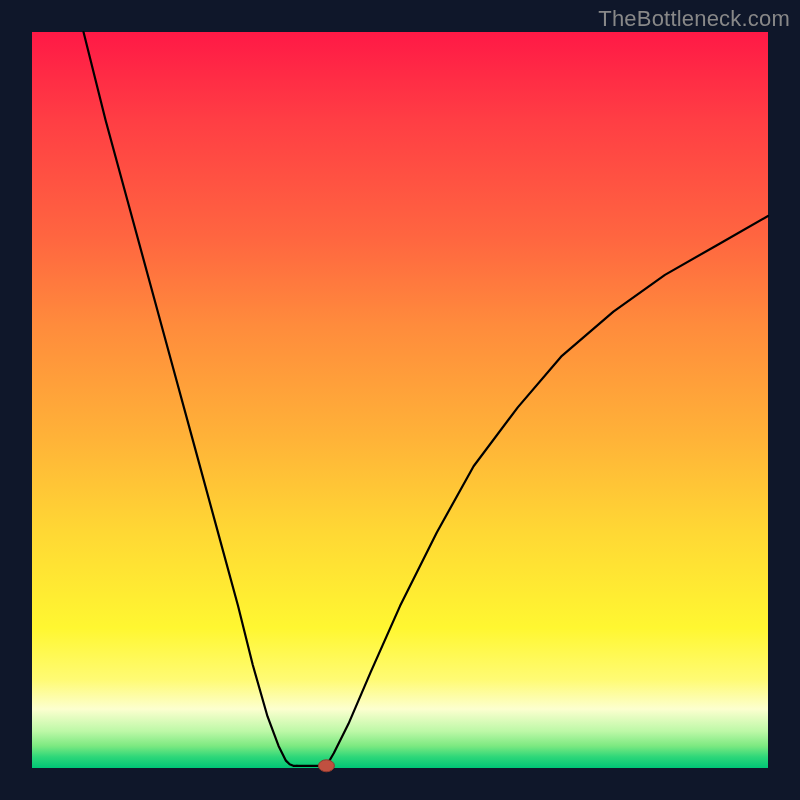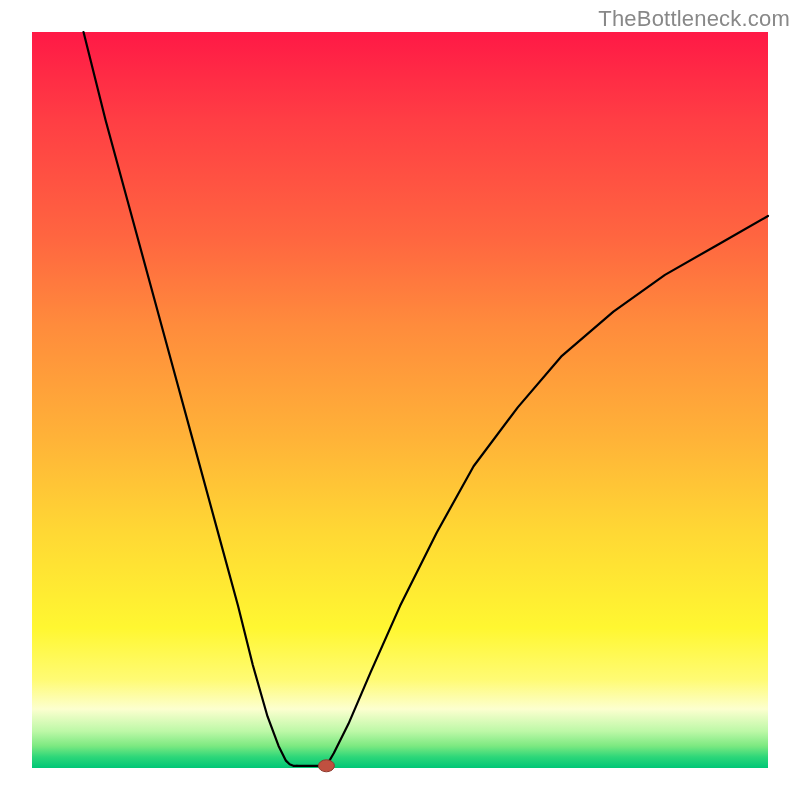--- a/index.html
+++ b/index.html
@@ -8,21 +8,21 @@
     width: 800px;
     height: 800px;
     overflow: hidden;
     background: #000;
     font-family: Arial, Helvetica, sans-serif;
   }
   .frame {
     position: relative;
     width: 800px;
     height: 800px;
-    background: #ffffff;
+    background: #0f172a;
   }
   .plot-area {
     position: absolute;
     left: 32px;
     top: 32px;
     width: 736px;
     height: 736px;
     
     background: linear-gradient(
       to bottom,

